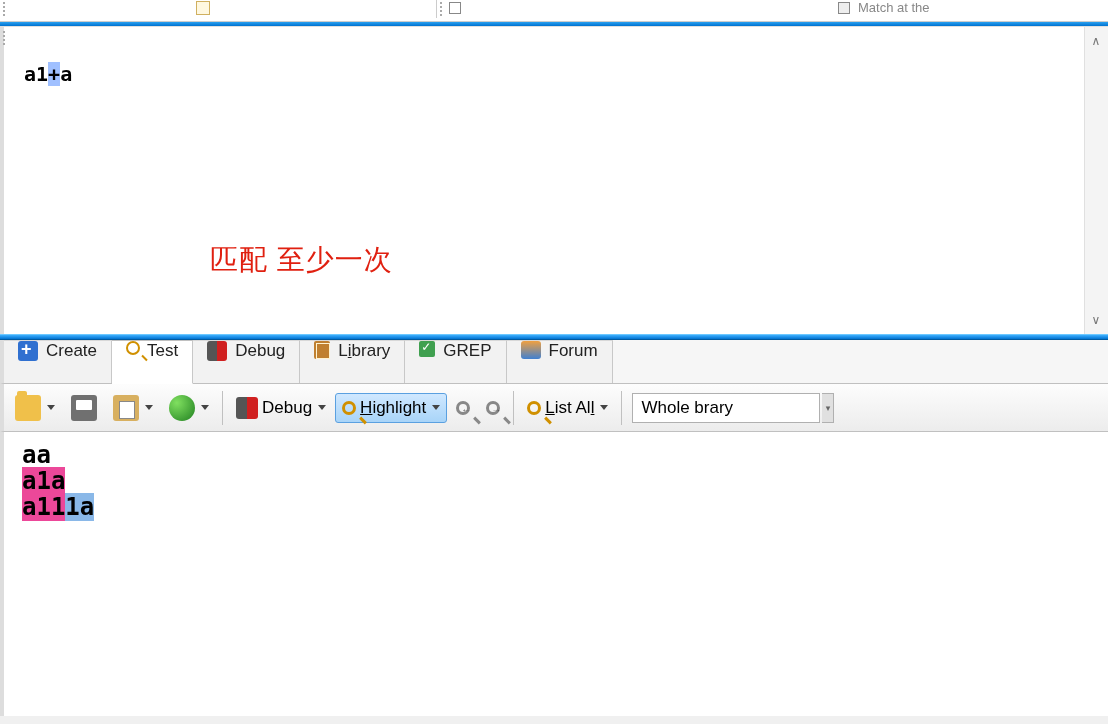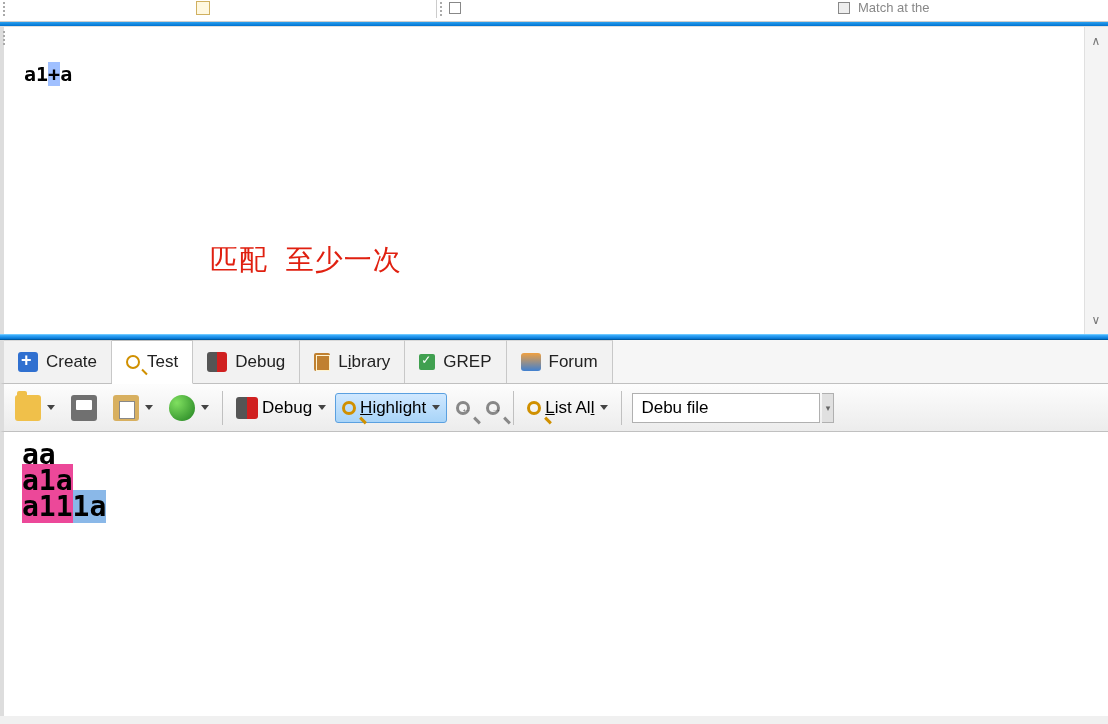--- a/index.html
+++ b/index.html
@@ -46,21 +46,21 @@
       font-size: 20px;
       font-weight: bold;
       color: #000;
       margin-top: 25px;
     }
     .regex-text .hl { background: #a0c0ff; }
     .annotation {
       position: absolute;
       left: 206px;
       top: 214px;
-      font-family: Liberation Mono, monospace;
+      font-family: Liberation Sans, sans-serif;
       font-size: 28px;
       color: #e02010;
       letter-spacing: 1px;
     }
     .scrollbar-v {
       position: absolute;
       right: 0; top: 0;
       width: 24px; height: 100%;
       background: #f4f4f4;
       border-left: 1px solid #e0e0e0;
@@ -79,21 +79,20 @@
     .tabs {
       height: 44px;
       background: #f6f6f6;
       border-bottom: 1px solid #c0c0c0;
       display: flex;
       align-items: stretch;
       border-left: 4px solid #ddd;
     }
     .tab {
       display: flex;
-      align-items: center;
       padding: 0 14px;
       gap: 8px;
       border-right: 1px solid #c8c8c8;
       border-top: 1px solid #d8d8d8;
       background: #f2f2f2;
       cursor: pointer;
       font-size: 17px;
       color: #222;
     }
     .tab.active {
@@ -173,21 +172,21 @@
       width: 188px;
       margin-left: 4px;
     }
     .combo-handle { width:12px; height:30px; background:#e0e0e0; border:1px solid #b0b0b0; border-left:none; display:flex; align-items:center; justify-content:center; }
 
     .test-pane {
       background: #fff;
       height: 284px;
       padding: 10px 18px;
       font-family: "Lucida Console", Monaco, monospace;
-      font-size: 28px;
+      font-size: 24px;
       font-weight: bold;
       border-left: 4px solid #ddd;
     }
     .test-line { line-height: 26px; }
     .mark-yellow { background: #ec4899; }
     .mark-blue { background: #8ab8e8; }
   </style>
 </head>
 <body>
 
@@ -281,21 +280,21 @@
     <span class="ticon ticon-zoom-r"></span>
   </div>
   <div class="tsep"></div>
   <div class="tbtn">
     <span class="ticon ticon-list"></span>
     <span><span class="ud">L</span><span>ist Al</span><span class="ud">l</span></span>
     <span class="dd"></span>
   </div>
   <div class="tsep"></div>
   <div class="combo">
-    <span>Debu file</span>
+    <span>Whole brary</span>
   </div>
   <div class="combo-handle">
     <span style="font-size:9px;color:#666;">▾</span>
   </div>
 </div>
 
 <div class="test-pane" id="test-pane">
     <div class="test-line"><span>aa</span></div>
     <div class="test-line"><span class="mark-yellow">a1a</span></div>
     <div class="test-line"><span class="mark-yellow">a11</span><span class="mark-blue">1a</span></div>

